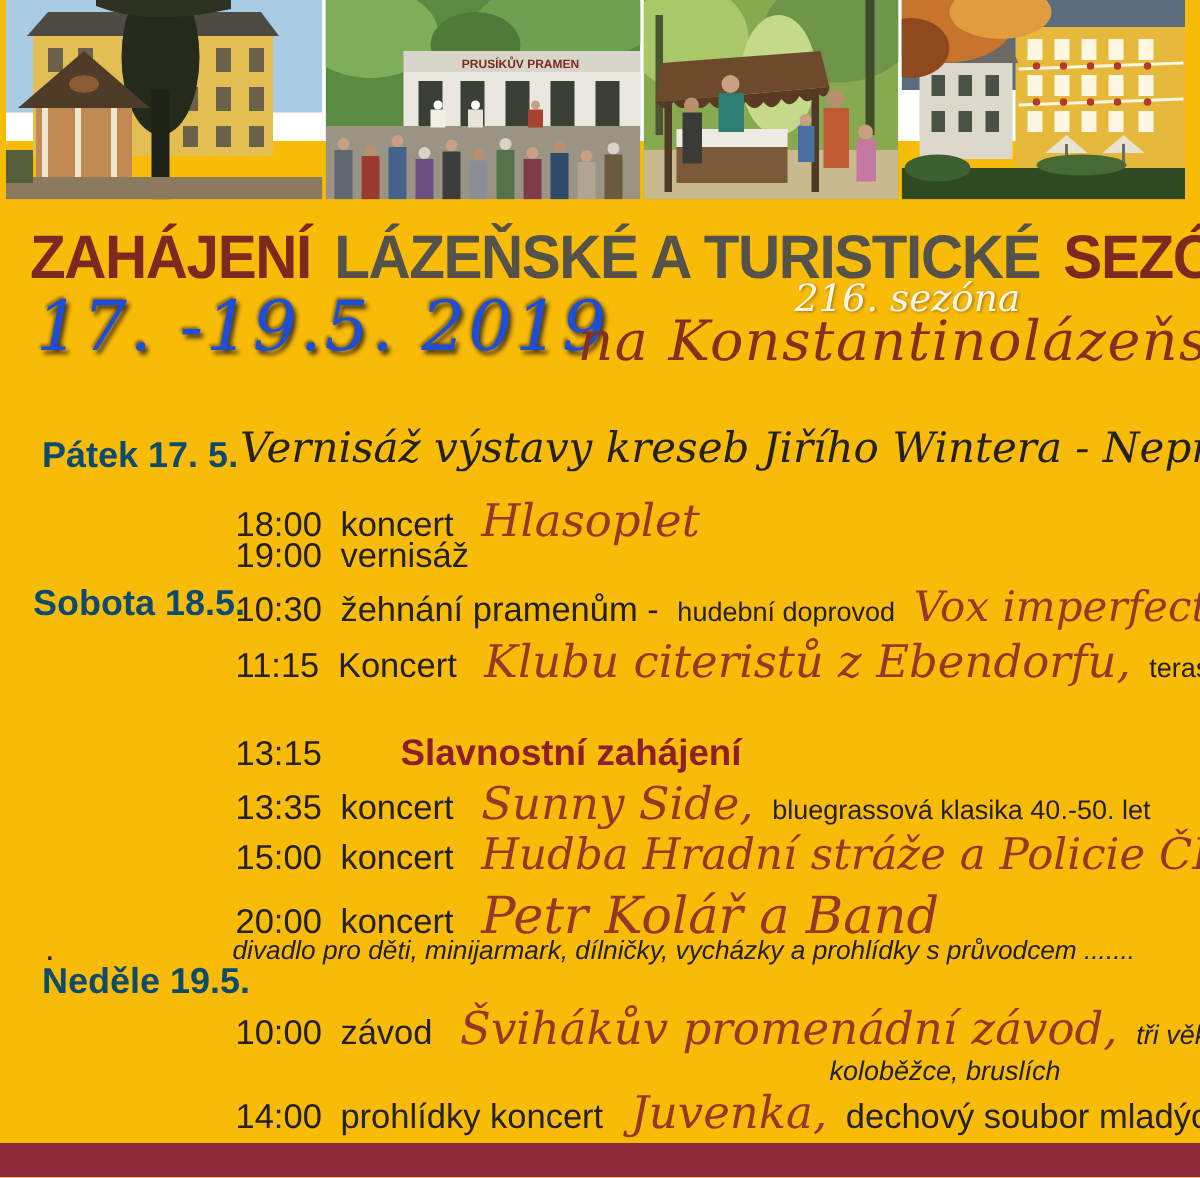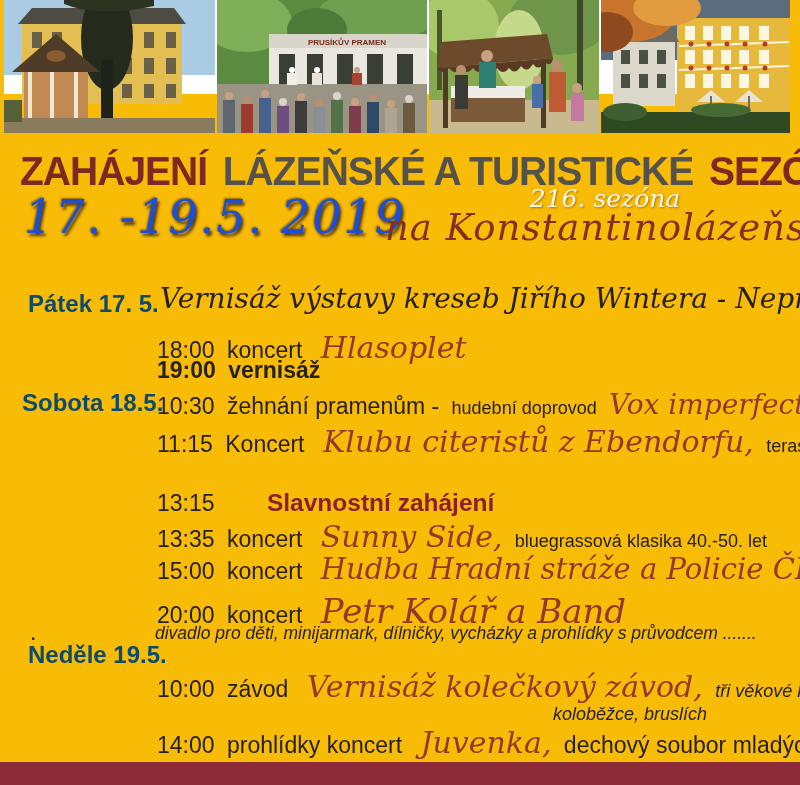--- a/index.html
+++ b/index.html
@@ -253,21 +253,21 @@
 
 
   <div class="line day" style="top:291px;left:28px;">Pátek 17. 5.</div>
   <div class="line script s28" style="top:284px;left:160px;">Vernisáž výstavy kreseb Jiřího Wintera - Neprakty</div>
 
   <div class="line" style="top:331px;left:157px;">
     <span>18:00</span><span class="gap6"></span>
     <span>koncert</span><span class="gap12"></span>
     <span class="script s30">Hlasoplet</span>
   </div>
-  <div class="line" style="top:358px;left:157px;font-weight:bold;">
+  <div class="line" style="top:358px;left:157px;">
     <span>19:00</span><span class="gap6"></span>
     <span>vernisáž</span>
   </div>
 
   <div class="line day" style="top:390px;left:22px;">Sobota 18.5.</div>
   <div class="line" style="top:390px;left:157px;">
     <span>10:30</span><span class="gap6"></span>
     <span>žehnání pramenům -</span><span class="gap6"></span>
     <span class="small">hudební doprovod</span><span class="gap6"></span>
     <span class="script s28">Vox imperfecta</span>
@@ -298,21 +298,21 @@
     <span>koncert</span><span class="gap12"></span>
     <span class="script s34">Petr Kolář a Band</span>
   </div>
   <div class="line note" style="top:624px;left:155px;">divadlo pro děti, minijarmark, dílničky, vycházky a prohlídky s průvodcem .......</div>
 
   <div class="line" style="top:620px;left:30px;">.</div>
   <div class="line day" style="top:642px;left:28px;">Neděle 19.5.</div>
   <div class="line" style="top:670px;left:157px;">
     <span>10:00</span><span class="gap6"></span>
     <span>závod</span><span class="gap12"></span>
-    <span class="script s30">Vernisáž kolečkový závod,</span><span class="gap6"></span>
+    <span class="script s30">Švihákův promenádní závod,</span><span class="gap6"></span>
     <span class="smallit">tři věkové  kategorie na kole,</span>
   </div>
   <div class="line smallit" style="top:705px;left:553px;">koloběžce, bruslích</div>
   <div class="line" style="top:726px;left:157px;">
     <span>14:00</span><span class="gap6"></span>
     <span>prohlídky koncert</span><span class="gap12"></span>
     <span class="script s30">Juvenka,</span><span class="gap6"></span>
     <span>dechový soubor mladých</span>
   </div>
 

